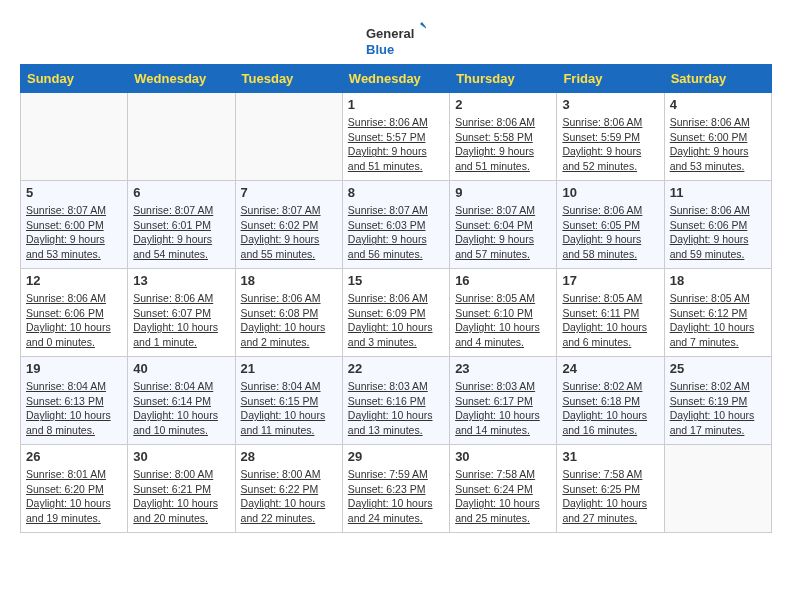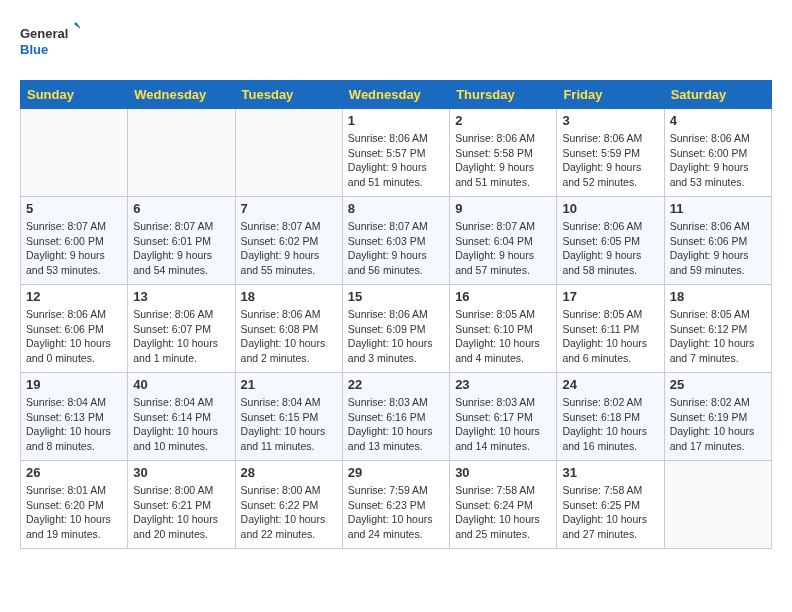--- a/index.html
+++ b/index.html
@@ -5,23 +5,23 @@
     * { box-sizing: border-box; margin: 0; padding: 0; }
     body {
       font-family: Arial, sans-serif;
       background: #fff;
       width: 792px;
       min-height: 612px;
       padding: 20px;
     }
     .header {
       display: flex;
-      justify-content: flex-start;
+      justify-content: center;
       align-items: flex-start;
-      margin-bottom: 16px;
+      margin-bottom: 0;
     }
     .logo {
       display: flex;
       align-items: center;
       gap: 6px;
     }
     .title-block {
       text-align: right;
     }
     .month-title {
@@ -59,20 +59,21 @@
     .day-number {
       font-size: 13px;
       font-weight: bold;
       margin-bottom: 3px;
       display: block;
     }
     .day-info {
       font-size: 10.5px;
       line-height: 1.4;
       color: #333;
+      text-decoration: underline;
     }
     tbody tr:nth-child(even) td {
       background-color: #f5f8ff;
     }
     tbody tr:nth-child(odd) td {
       background-color: #fff;
     }
     .empty {
       background-color: #f9f9f9 !important;
     }

